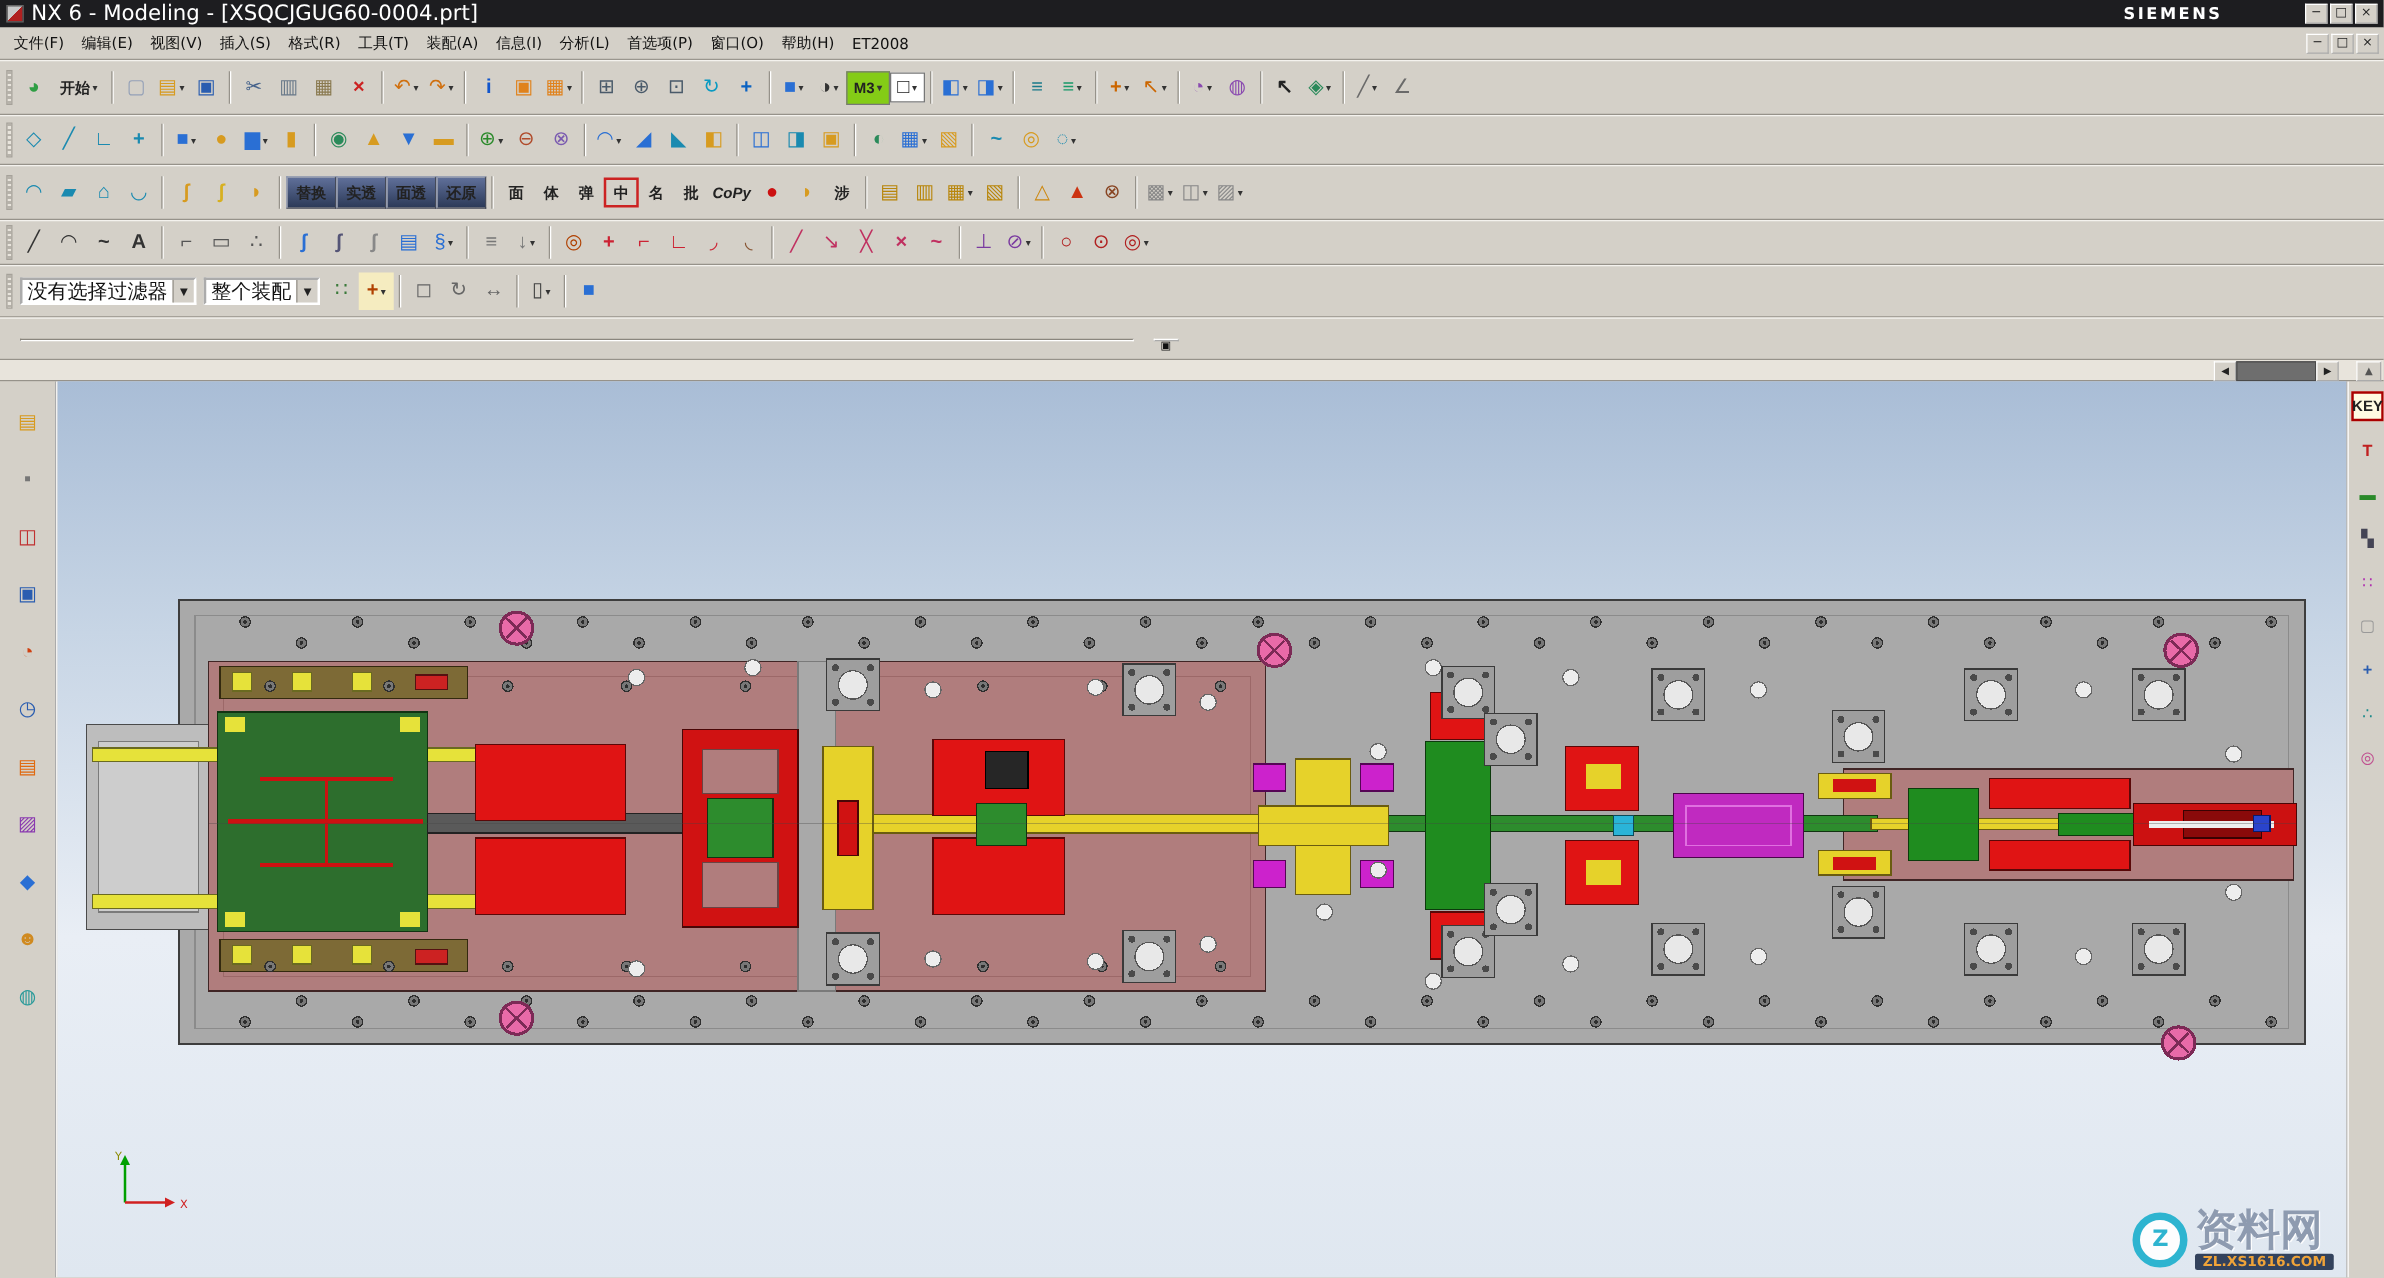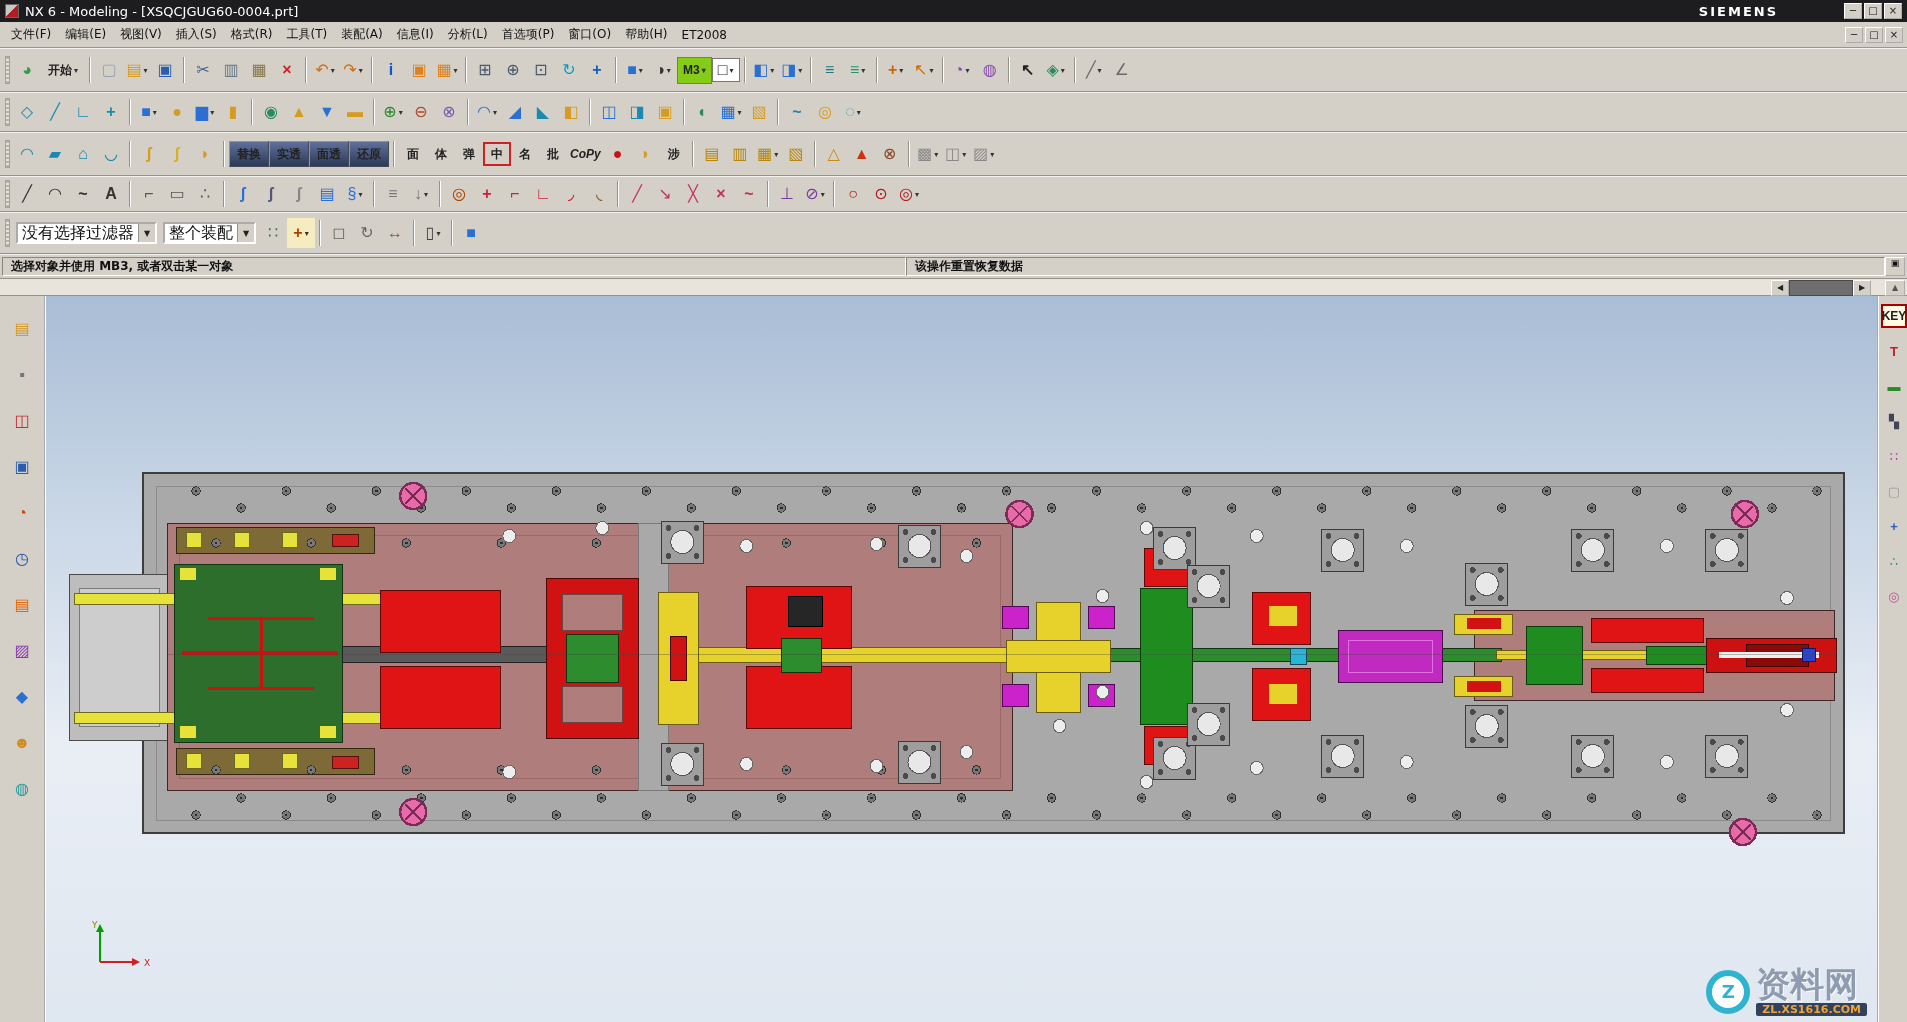--- a/index.html
+++ b/index.html
@@ -3,21 +3,21 @@
 <meta charset="utf-8">
 <style>
   *{margin:0;padding:0;box-sizing:border-box}
   html,body{width:1907px;height:1022px;overflow:hidden}
   body{font-family:"DejaVu Sans","Liberation Sans",sans-serif;font-size:12px;background:#d4d0c8;color:#111}
   #app{width:1907px;height:1022px;display:flex;flex-direction:column}
 
   
   .titlebar{height:22px;background:#1d1d20;color:#fff;display:flex;align-items:center;padding:0 5px;gap:6px;flex:0 0 auto}
   .app-icon{width:14px;height:14px;background:linear-gradient(135deg,#c8c8c8 50%,#b02020 50%);border:1px solid #666}
-  .titlebar .title{font-size:13px}
+  .titlebar .title{font-size:17px}
   .titlebar .brand{margin-left:auto;font-weight:bold;letter-spacing:2px;margin-right:60px;font-size:13px}
   .win-btns{display:flex;gap:2px}
   .win-btn{width:18px;height:16px;background:#d4d0c8;border:1px outset #fff;color:#222;font-size:10px;line-height:14px;text-align:center}
 
   
   .menubar{height:26px;background:#d4d0c8;display:flex;align-items:center;padding-left:4px;border-bottom:1px solid #9a968e;flex:0 0 auto}
   .menu-item{padding:3px 7px;white-space:nowrap}
   .mdi-btns{margin-left:auto;display:flex;gap:2px;padding-right:4px}
 
   
@@ -39,21 +39,21 @@
   .redchar{color:#cc2222;border:2px solid #cc2222;font-weight:bold;font-size:14px;height:24px;padding:0 3px}
   .copybtn{font-size:10px;font-weight:bold;font-style:italic;color:#334}
   .keybtn{background:#fffbe2;border:2px solid #aa0000;color:#c00;font-weight:bold;font-size:8px;height:22px;min-width:26px;padding:0 1px}
 
   
   .sel-box{display:inline-flex;align-items:center;height:22px;background:#fff;border:2px inset #fff;margin:0 3px;cursor:default}
   .sel-box .val{padding:0 4px;white-space:nowrap;font-size:16px}
   .sel-box .arrow{width:17px;height:100%;background:#d4d0c8;border-left:1px solid #96928a;font-size:8px;display:flex;align-items:center;justify-content:center;color:#222}
 
   
-  .prompt-bar{height:24px;display:flex;background:#d4d0c8;align-items:stretch;padding:2px;gap:0;border-top:1px solid #f4f2ee;flex:0 0 auto}
+  .prompt-bar{height:24px;display:flex;background:#d4d0c8;align-items:stretch;padding:16px;gap:16px;border-top:1px solid #f4f2ee;flex:0 0 auto}
   .prompt-cell{border:1px solid;border-color:#8a867e #fff #fff #8a867e;display:flex;align-items:center;padding:0 8px;font-weight:bold;font-size:12px;color:#111;overflow:hidden;white-space:nowrap}
   .cell1{flex:0 0 47.5%}
   .cell2{flex:1}
   .prompt-btn{width:20px;border:1px outset #fff;background:#d4d0c8;font-size:9px;text-align:center}
 
   
   .scroll-row{height:18px;background:#e8e4dc;border-top:1px solid #96928a;border-bottom:1px solid #96928a;position:relative;flex:0 0 auto}
   .scroll-cluster{position:absolute;right:36px;top:0;display:flex;height:16px;margin-top:1px}
   .scroll-btn{width:18px;height:16px;background:#d4d0c8;border:1px outset #fff;font-size:8px;line-height:14px;text-align:center;color:#222}
   .scroll-thumb{width:64px;height:16px;background:#6e6e6e;border:1px solid #4a4a4a}
@@ -600,21 +600,20 @@
         </button>
         <span class="tb-sep"></span>
         <button class="tb-btn">
           <span class="glyph" style="color: rgb(42, 111, 212);">■</span>
         </button>
       </span>
   </div>
 
   <div class="prompt-bar">
     <div class="prompt-cell cell1">选择对象并使用 MB3, 或者双击某一对象</div>
-    <div class="prompt-cell cell2">该操作重置恢复数据</div>
     <div class="prompt-btn">▣</div>
   </div>
 
   <div class="scroll-row">
     <div class="scroll-cluster">
       <div class="scroll-btn">◀</div>
       <div class="scroll-thumb"></div>
       <div class="scroll-btn">▶</div>
     </div>
     <div class="scroll-corner">▲</div>

